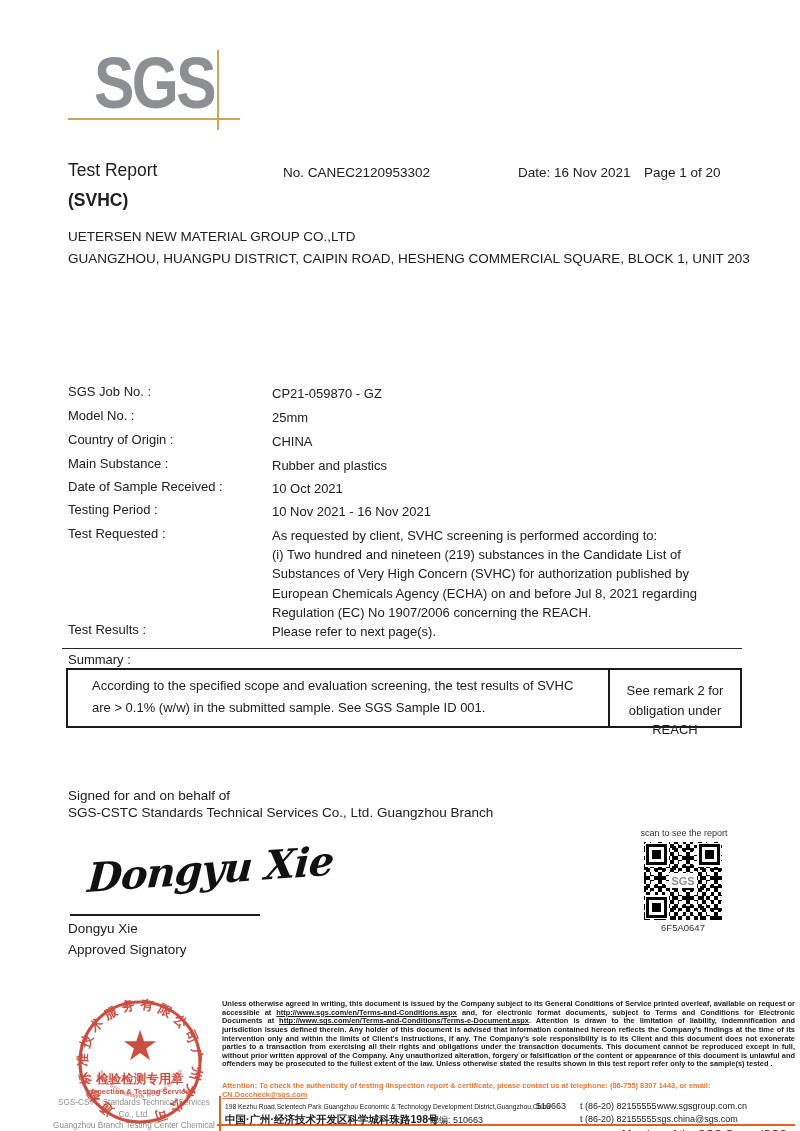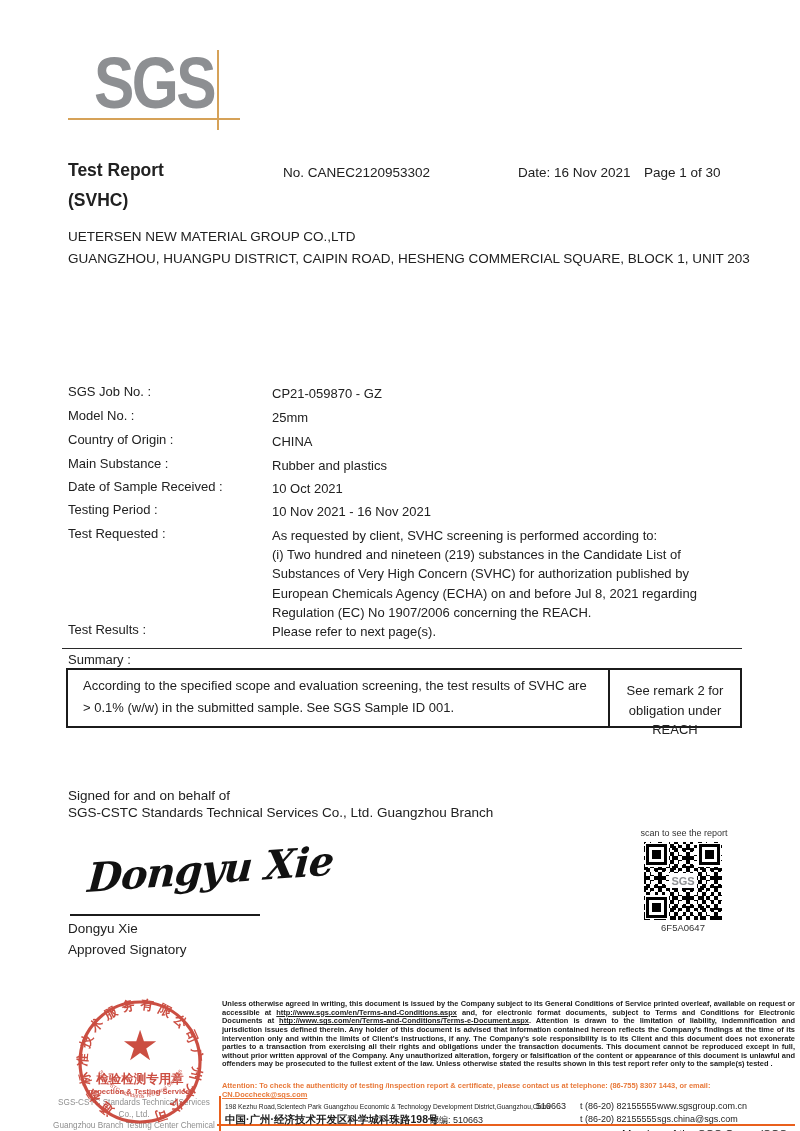--- a/index.html
+++ b/index.html
@@ -14,41 +14,41 @@
   
   .sgs-logo-text {
     left:94px; top:28px; font-size:72px; font-weight:800; letter-spacing:-3px;
     color:#8d8f92; transform:scaleX(.84); transform-origin:left top;
     font-family:"Liberation Sans", sans-serif;
   }
   .logo-vline { left:217px; top:36px; width:2px; height:80px; background:#d6a258; }
   .logo-hline { left:68px; top:104px; width:172px; height:2px; background:#d6a258; }
 
   
-  .rpt-title { left:68px; top:146px; font-size:17.5px; font-weight:bold; }
+  .rpt-title { left:68px; top:146px; font-size:17.5px; font-weight:normal; }
   .rpt-sub   { left:68px; top:176px; font-size:17.5px; font-weight:bold; }
   .hdr-no    { left:283px; top:151px; font-size:13.5px; }
   .hdr-date  { left:518px; top:151px; font-size:13.5px; }
   .hdr-page  { left:644px; top:151px; font-size:13.5px; }
 
   .client { left:68px; top:212px; width:692px; font-size:13.5px; line-height:21.5px; }
   .sample-intro { left:68px; top:323px; width:678px; font-size:13px; line-height:22px; }
 
   .field-row { left:68px; width:678px; display:flex; font-size:13px; }
   .f-label { width:204px; flex:none; }
   .f-value { flex:1; white-space:pre-line; line-height:19.2px; }
 
   .rule-black { left:62px; top:634px; width:680px; height:1px; background:#2a2a2a; }
   .summary-label { left:68px; top:638px; font-size:13px; }
 
   .summary-box {
     left:66px; top:654px; width:676px; height:60px;
     border:2px solid #1b1b1b; display:flex;
   }
-  .summary-result { flex:1; padding:5px 15px; font-size:13px; line-height:22px; }
+  .summary-result { flex:1; padding:5px 24px; font-size:13px; line-height:22px; }
   .summary-remark {
     width:132px; flex:none; border-left:2px solid #1b1b1b;
     text-align:center; font-size:13px; line-height:19.5px; padding-top:11px;
   }
 
   .signed-block { left:68px; top:774px; width:600px; font-size:13.5px; line-height:16.5px; }
 
   .signature-script {
     left:86px; top:840px; font-family:"DejaVu Serif", serif;
     font-style:italic; font-weight:bold; font-size:40px; color:#111;
@@ -98,21 +98,21 @@
 <div class="page">
 
   <div class="abs sgs-logo-text">SGS</div>
   <div class="abs logo-vline"></div>
   <div class="abs logo-hline"></div>
 
   <div class="abs rpt-title">Test Report</div>
   <div class="abs rpt-sub">(SVHC)</div>
   <div class="abs hdr-no">No. CANEC2120953302</div>
   <div class="abs hdr-date">Date: 16 Nov 2021</div>
-  <div class="abs hdr-page">Page 1 of 30</div>
+  <div class="abs hdr-page">Page 1 of 20</div>
 
   <div class="abs client">
     <div>UETERSEN NEW MATERIAL GROUP CO.,LTD</div>
     <div>GUANGZHOU, HUANGPU DISTRICT, CAIPIN ROAD, HESHENG COMMERCIAL SQUARE, BLOCK 1, UNIT 203</div>
   </div>
 
 
   <div class="abs field-row" style="top:370px">
     <span class="f-label">SGS Job No. :</span>
     <span class="f-value">CP21-059870 - GZ</span>

